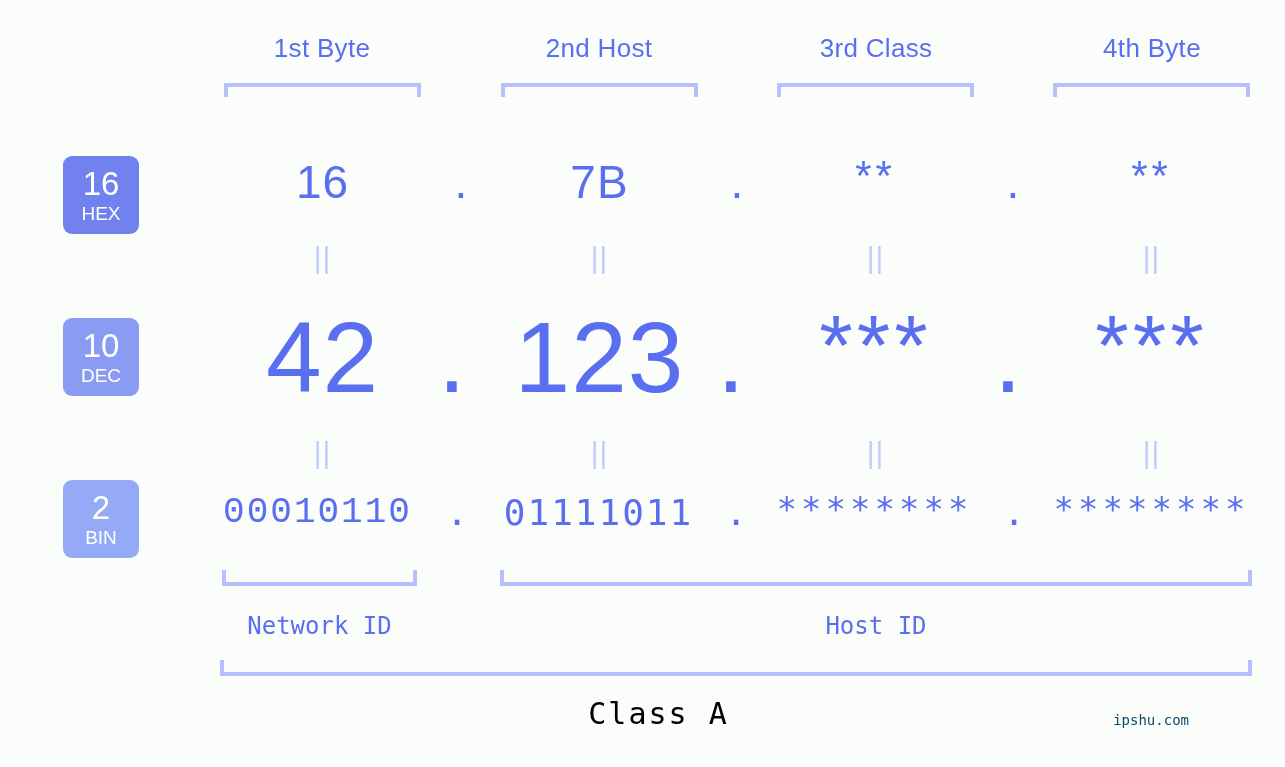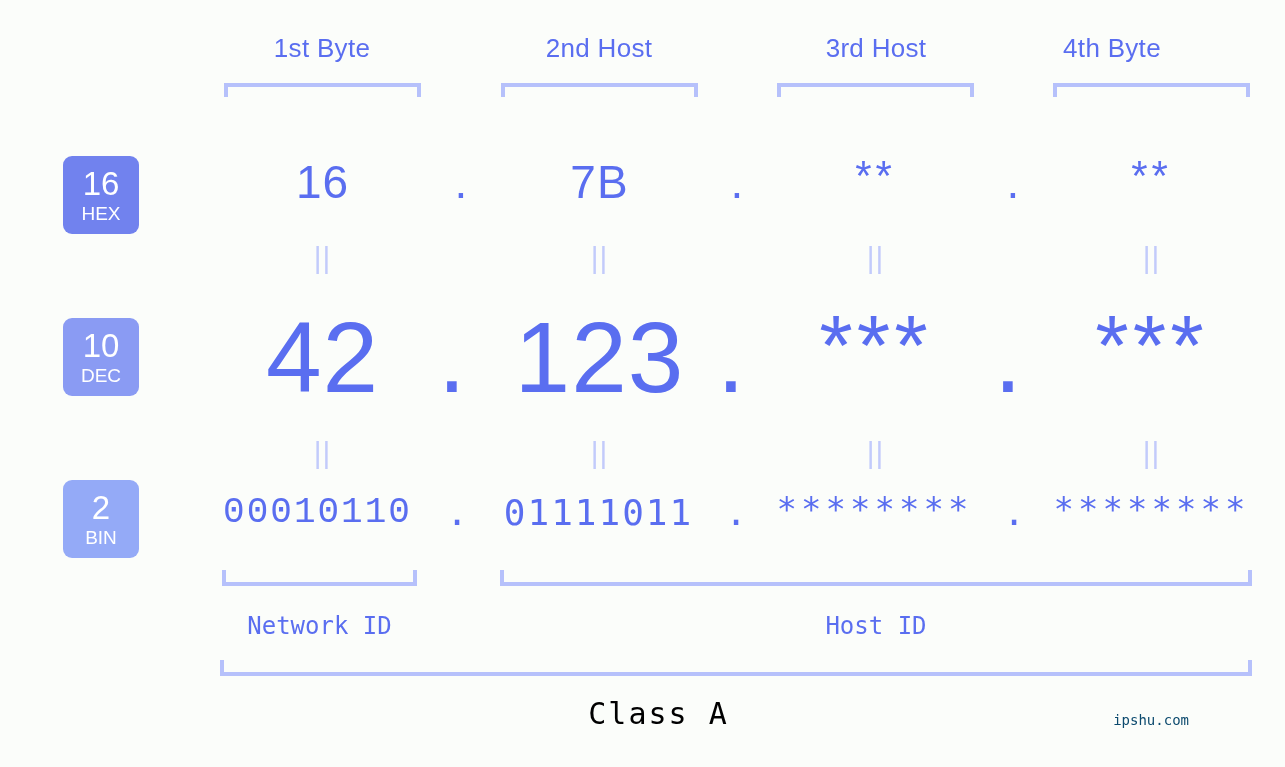--- a/index.html
+++ b/index.html
@@ -170,23 +170,23 @@
 
 <div id="stage">
 
   <div class="byte-label" style="left:208px; width:196px;">
     <span>1st Byte</span>
   </div>
   <div class="byte-label" style="left:485px; width:196px;">
     <span>2nd Host</span>
   </div>
   <div class="byte-label" style="left:762px; width:196px;">
-    <span>3rd Host</span>
-  </div>
-  <div class="byte-label" style="left:998px; width:196px;">
+    <span>3rd Class</span>
+  </div>
+  <div class="byte-label" style="left:1038px; width:196px;">
     <span>4th Byte</span>
   </div>
 
   <div class="bracket-top" style="left:208px; top:83px; width:197px;"></div>
   <div class="bracket-top" style="left:485px; top:83px; width:197px;"></div>
   <div class="bracket-top" style="left:761px; top:83px; width:197px;"></div>
   <div class="bracket-top" style="left:1037px; top:83px; width:197px;"></div>
 
   <div class="badge" id="badge-hex">
     <span class="num">16</span>

